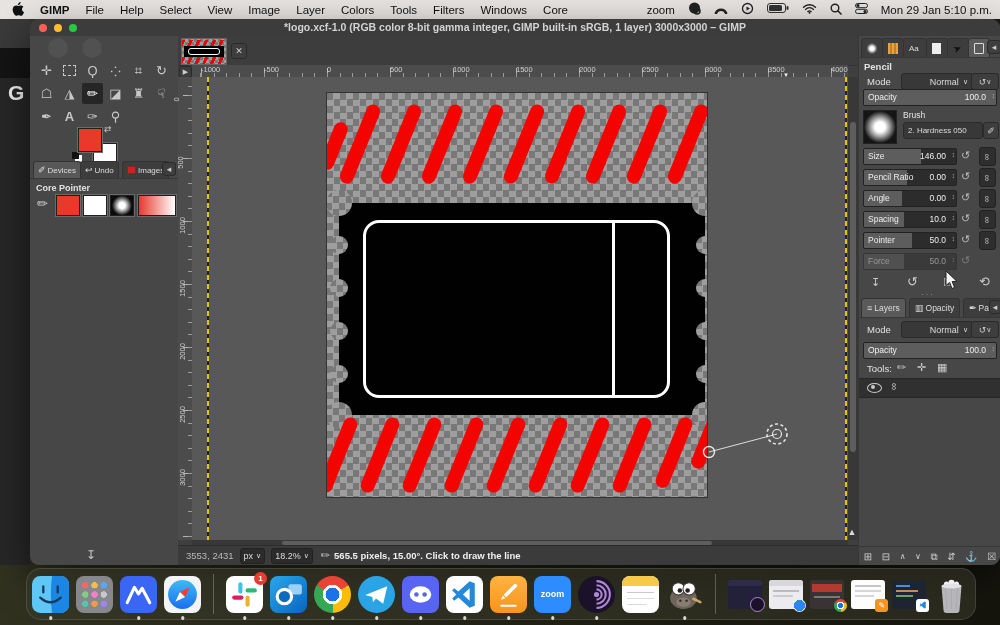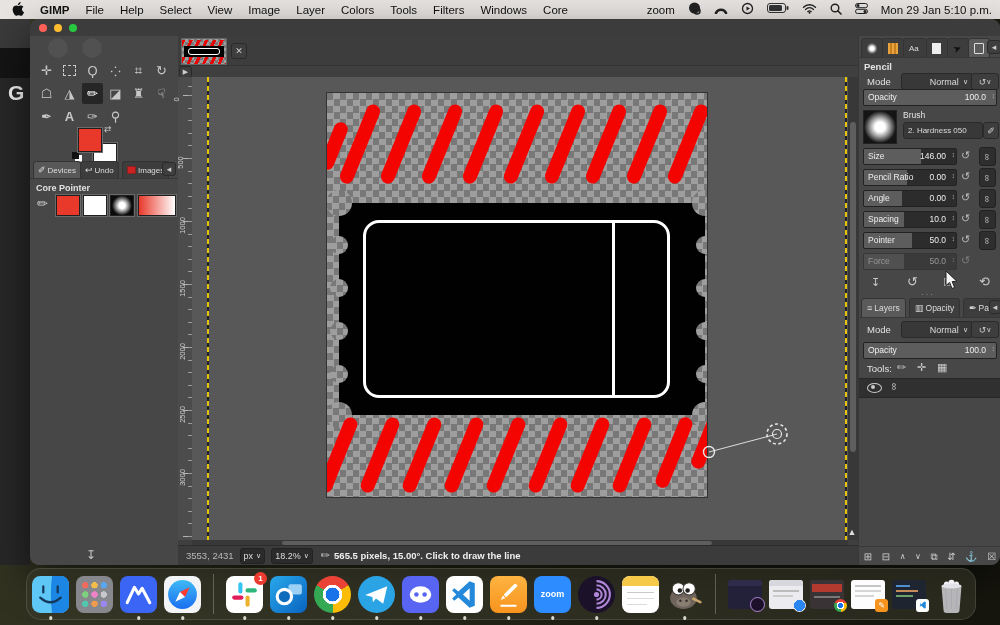--- a/index.html
+++ b/index.html
@@ -163,20 +163,21 @@
     <div class="abs" style="left:0;top:0;width:100%;height:29px;background:#3a3a3a;"></div>
     <div class="abs" style="left:0;top:29px;width:100%;height:30px;background:#141414;"></div>
     <div class="abs" style="left:8px;top:62px;color:#f2f2f2;font-size:21px;font-weight:bold;">G</div>
   </div>
 
   <div id="gwin">
     <div id="titlebar">
       <span class="tl" style="left:9px;background:#ff5f57;"></span>
       <span class="tl" style="left:24px;background:#febc2e;"></span>
       <span class="tl" style="left:39px;background:#28c840;"></span>
+      <div id="title">*logo.xcf-1.0 (RGB color 8-bit gamma integer, GIMP built-in sRGB, 1 layer) 3000x3000 – GIMP</div>
     </div>
 
     <div id="toolbox">
       <div class="abs" style="left:18px;top:2px;width:20px;height:20px;border-radius:50%;background:#515151;"></div>
       <div class="abs" style="left:52px;top:2px;width:20px;height:20px;border-radius:50%;background:#515151;"></div>
 
       <div class="tool" style="left:6px;top:24px;">✛</div>
       <div class="tool" style="left:29px;top:24px;">
           <span style="width:11px;height:9px;border:1px dashed #c9c9c9;display:inline-block;"></span>
         </div>
@@ -228,20 +229,34 @@
       <div id="tabstrip">
         <div class="mlogo" style="position:absolute;left:3px;top:2px;width:44px;height:25px;border:1px solid #666;">
           <div class="mst"></div>
             <div class="mb"></div>
             <div class="msb"></div>
         </div>
         <div class="pbtn" style="left:53px;top:7px;width:14px;height:14px;font-size:9px;">✕</div>
       </div>
 
       <div class="pbtn" style="left:1px;top:30px;width:11px;height:10px;font-size:7px;">▶</div>
+      <div class="hruler">
+        <span class="rlab" style="left:9px;">-1000</span>
+        <span class="rlab" style="left:72px;">-500</span>
+        <span class="rlab" style="left:135px;">0</span>
+        <span class="rlab" style="left:198px;">500</span>
+        <span class="rlab" style="left:261px;">1000</span>
+        <span class="rlab" style="left:324px;">1500</span>
+        <span class="rlab" style="left:387px;">2000</span>
+        <span class="rlab" style="left:450px;">2500</span>
+        <span class="rlab" style="left:513px;">3000</span>
+        <span class="rlab" style="left:576px;">3500</span>
+        <span class="rlab" style="left:639px;">4000</span>
+        <span style="position:absolute;left:591px;bottom:-1px;font-size:6px;color:#eee;">▼</span>
+      </div>
       <div class="vruler">
         <span class="rlabv" style="top:18px;">0</span>
         <span class="rlabv" style="top:81px;">500</span>
         <span class="rlabv" style="top:144px;">1000</span>
         <span class="rlabv" style="top:207px;">1500</span>
         <span class="rlabv" style="top:270px;">2000</span>
         <span class="rlabv" style="top:333px;">2500</span>
         <span class="rlabv" style="top:396px;">3000</span>
       </div>
 

